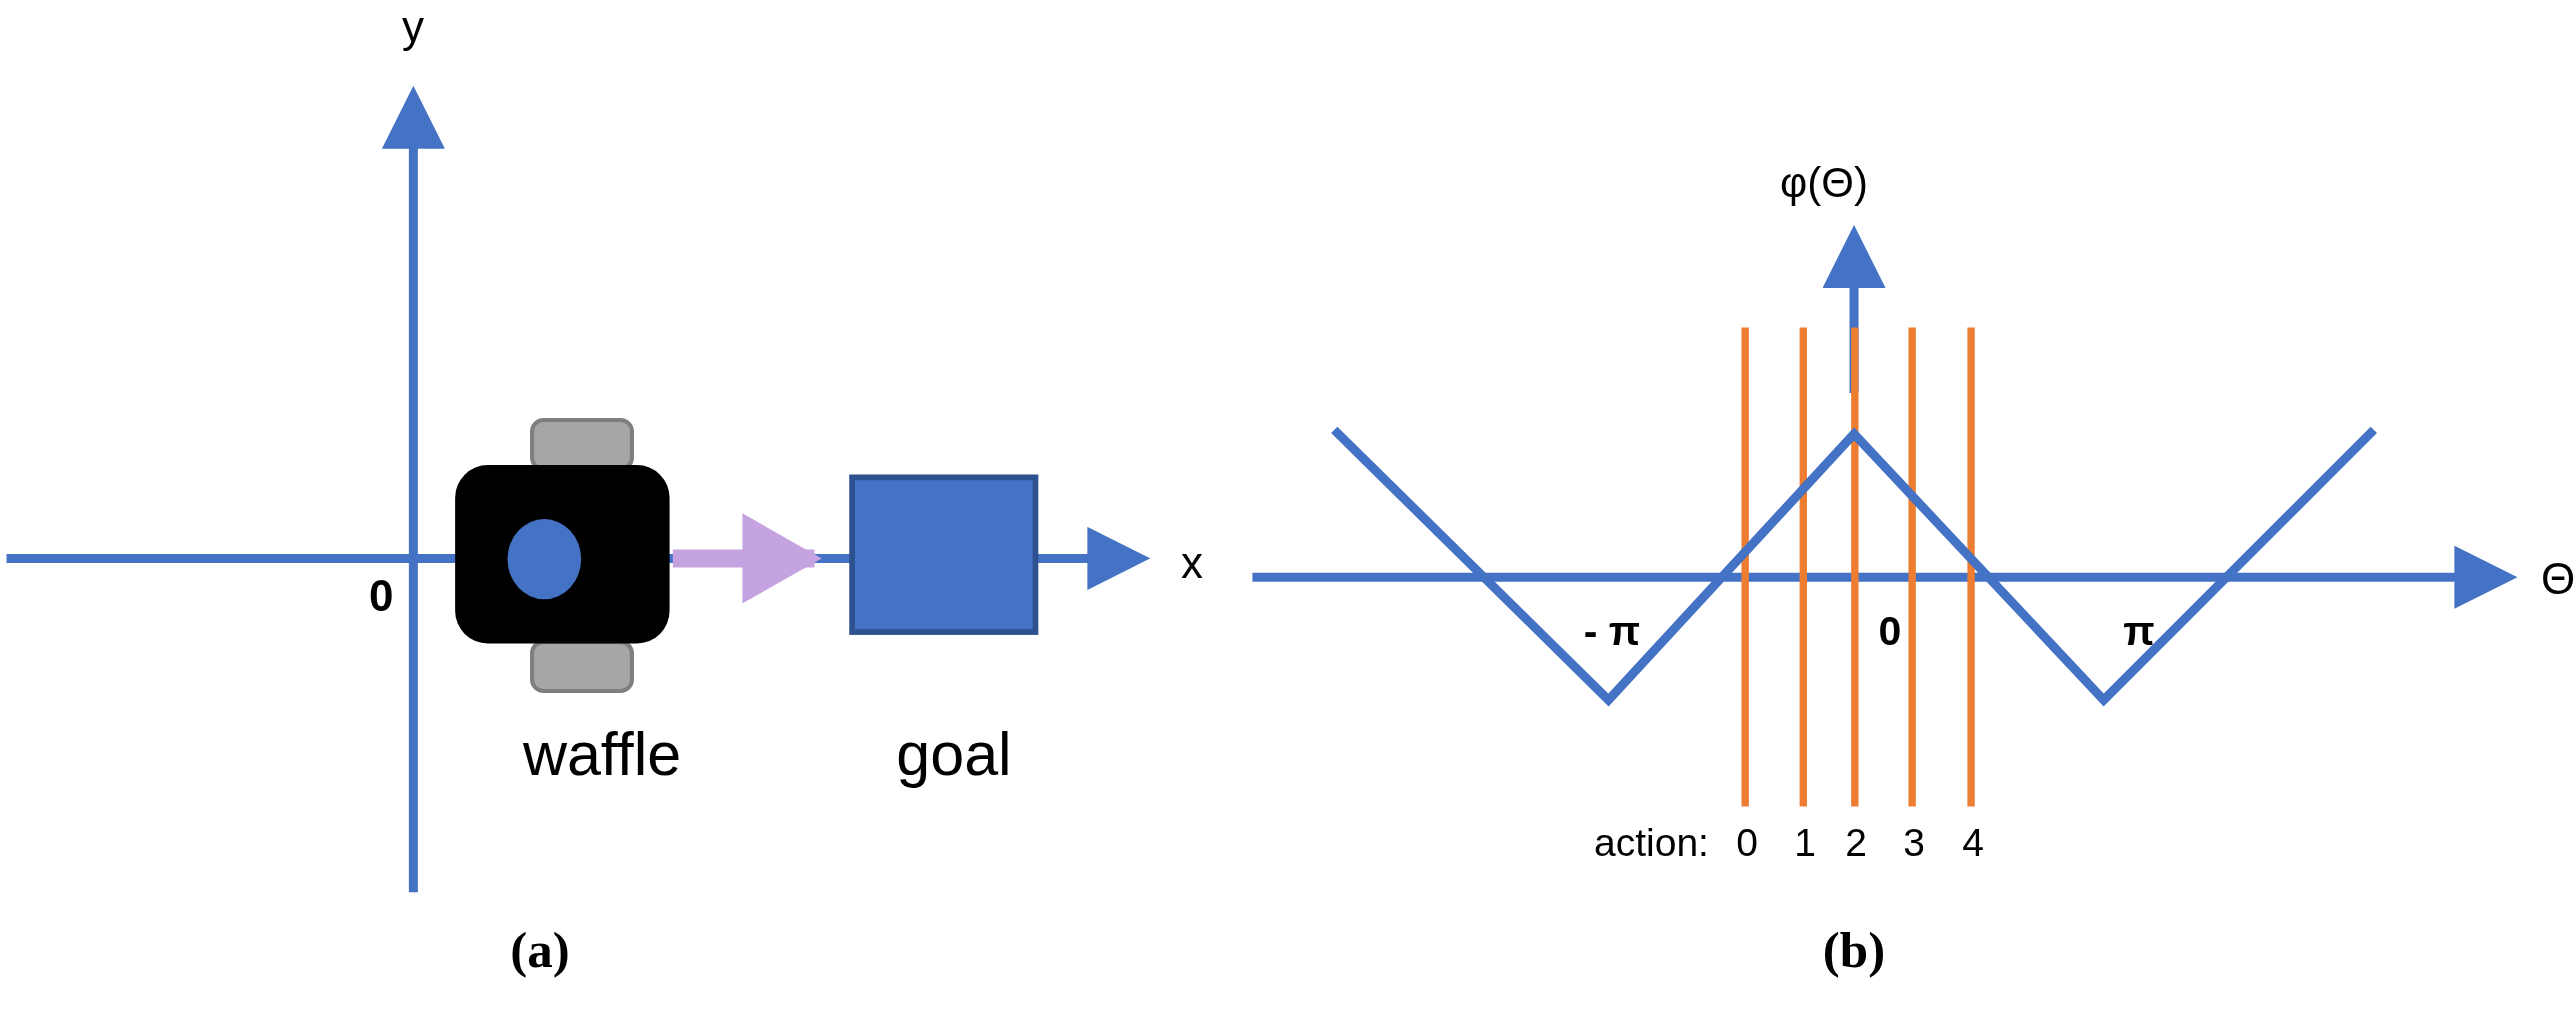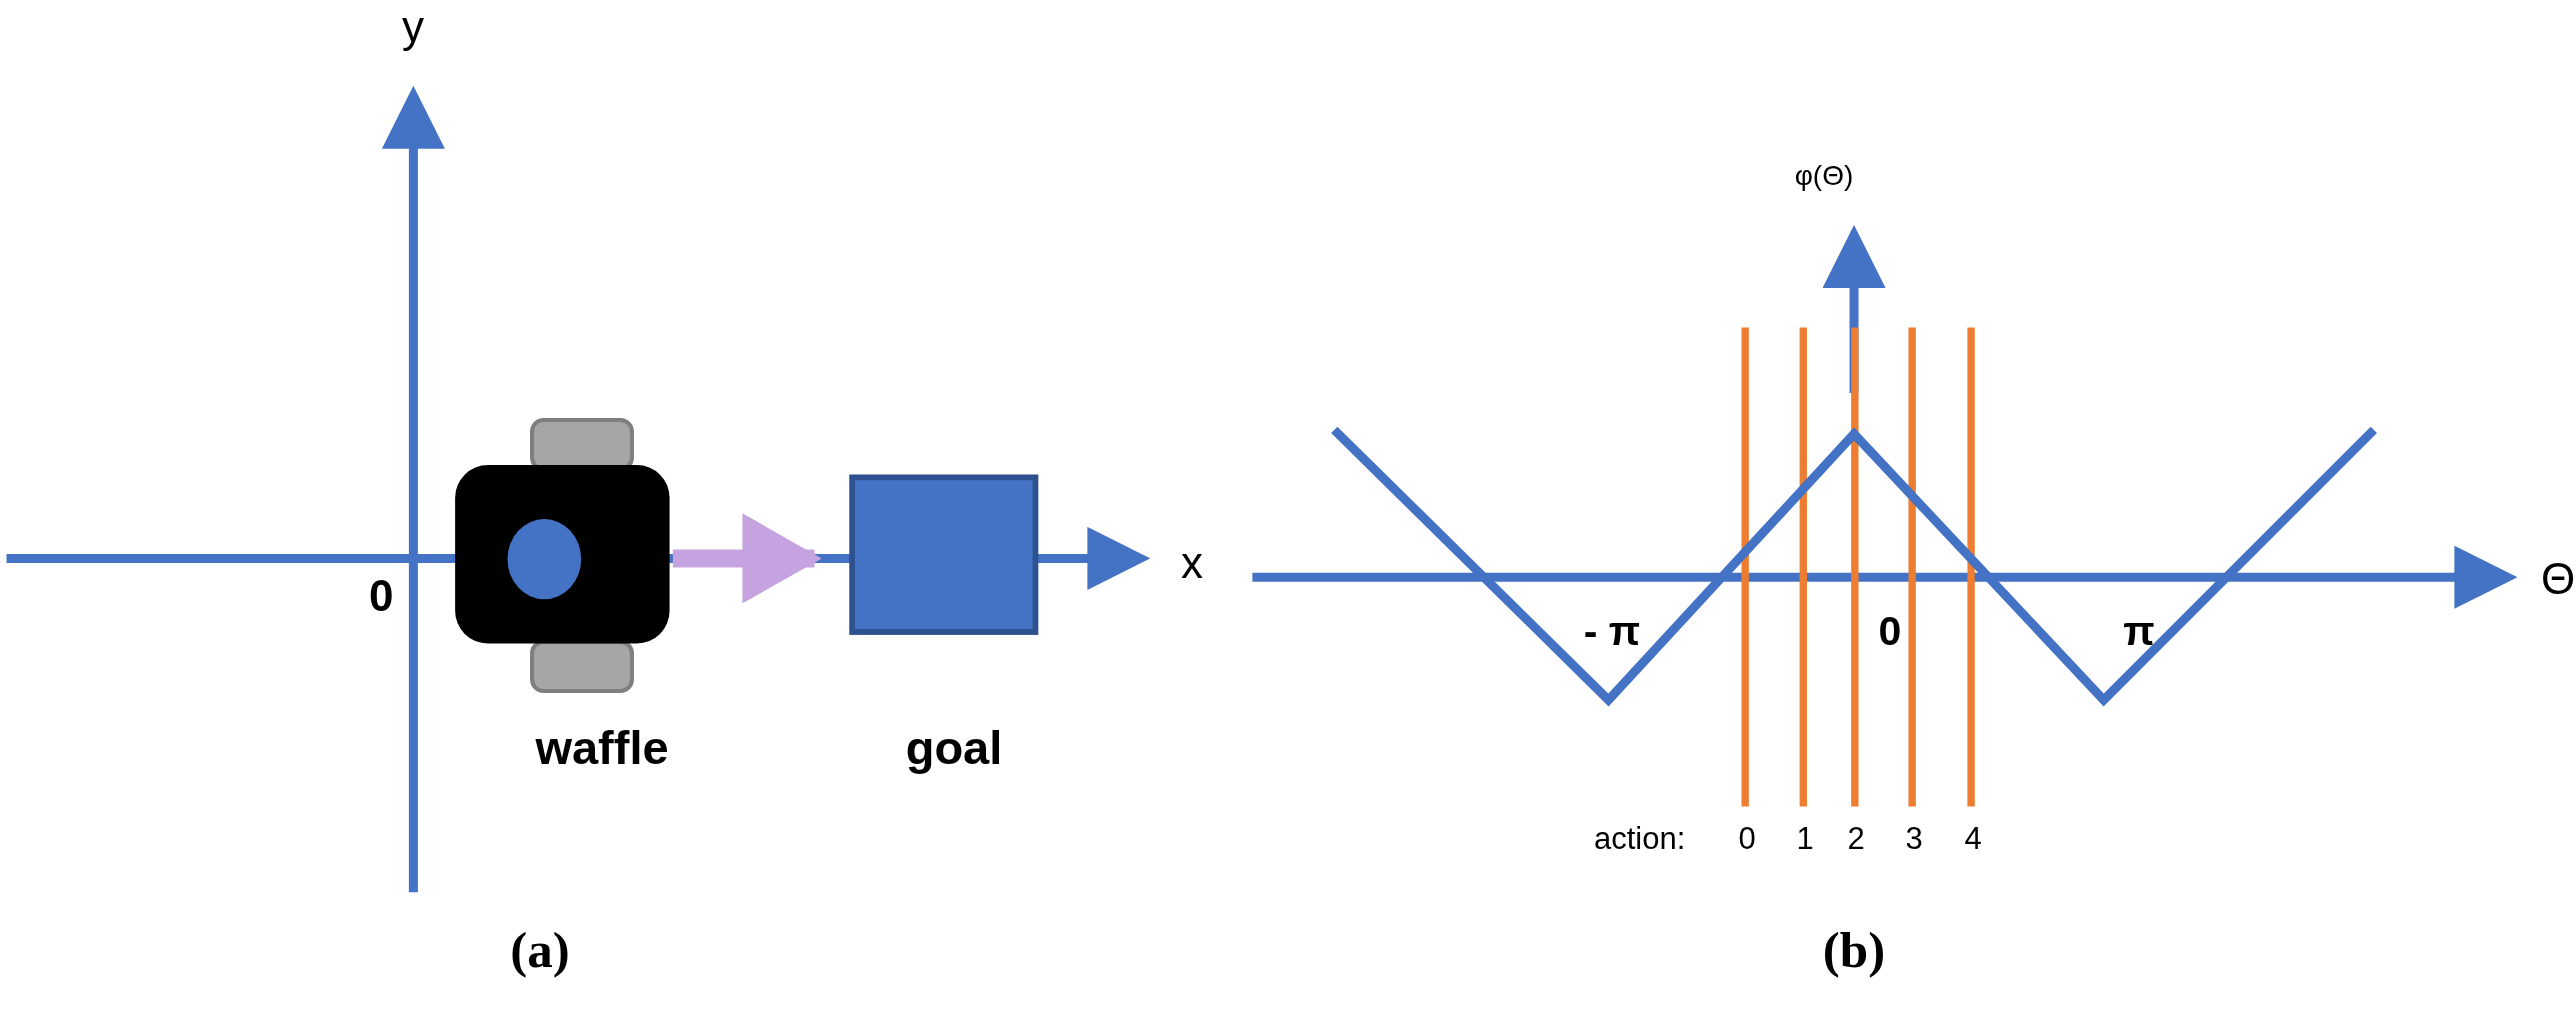--- a/index.html
+++ b/index.html
@@ -40,36 +40,36 @@
     font-size: 44px;
     font-weight: bold;
   }
   .tick-label {
     font-family: "Liberation Sans", sans-serif;
     font-size: 41px;
     font-weight: bold;
   }
   .entity-label {
     font-family: "Liberation Sans", sans-serif;
-    font-size: 47px;
-    font-weight: 700;
+    font-size: 61px;
+    font-weight: 400;
   }
   .action-label {
     font-family: "Liberation Sans", sans-serif;
-    font-size: 31px;
+    font-size: 39px;
     font-weight: 400;
   }
   .panel-label {
     font-family: "Liberation Serif", serif;
     font-size: 51px;
     font-weight: bold;
   }
   .func-label {
     font-family: "Liberation Sans", sans-serif;
-    font-size: 28px;
+    font-size: 42px;
     font-weight: 400;
   }
   .center-x { transform: translateX(-50%); }
 </style>
 </head>
 <body>
 
 <div id="figure">
 
   <svg class="layer" viewBox="0 0 3147 1247">

